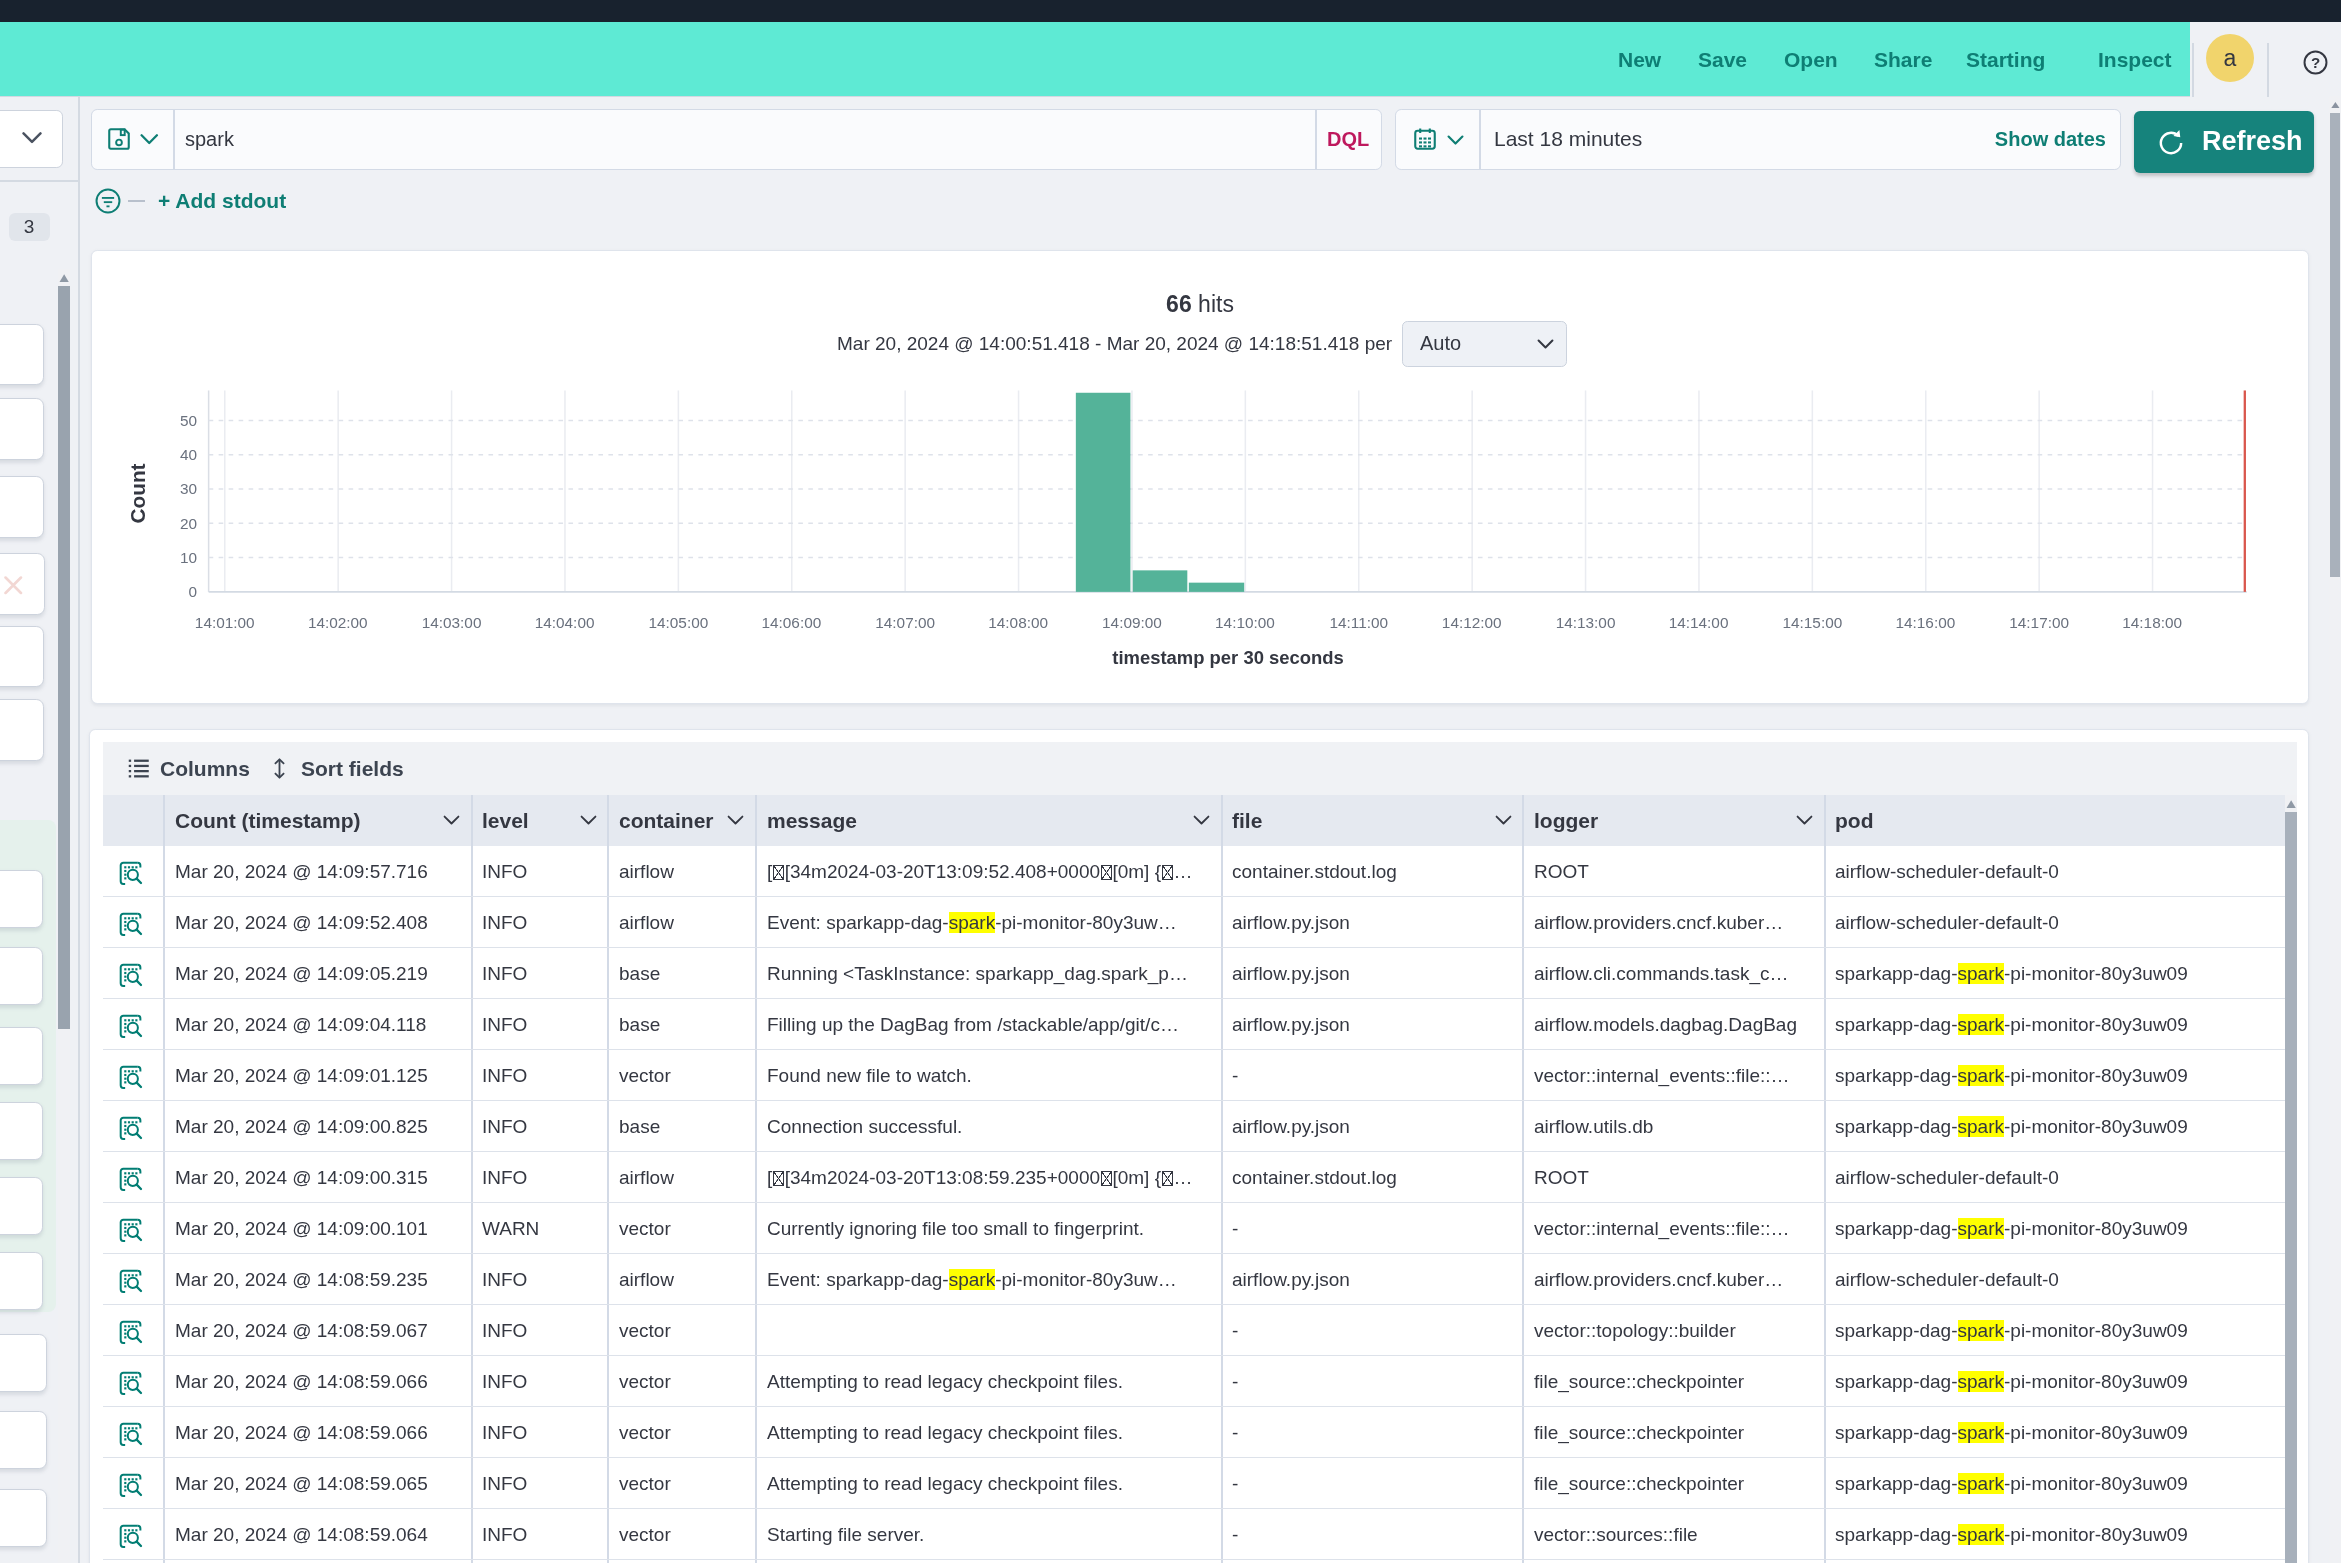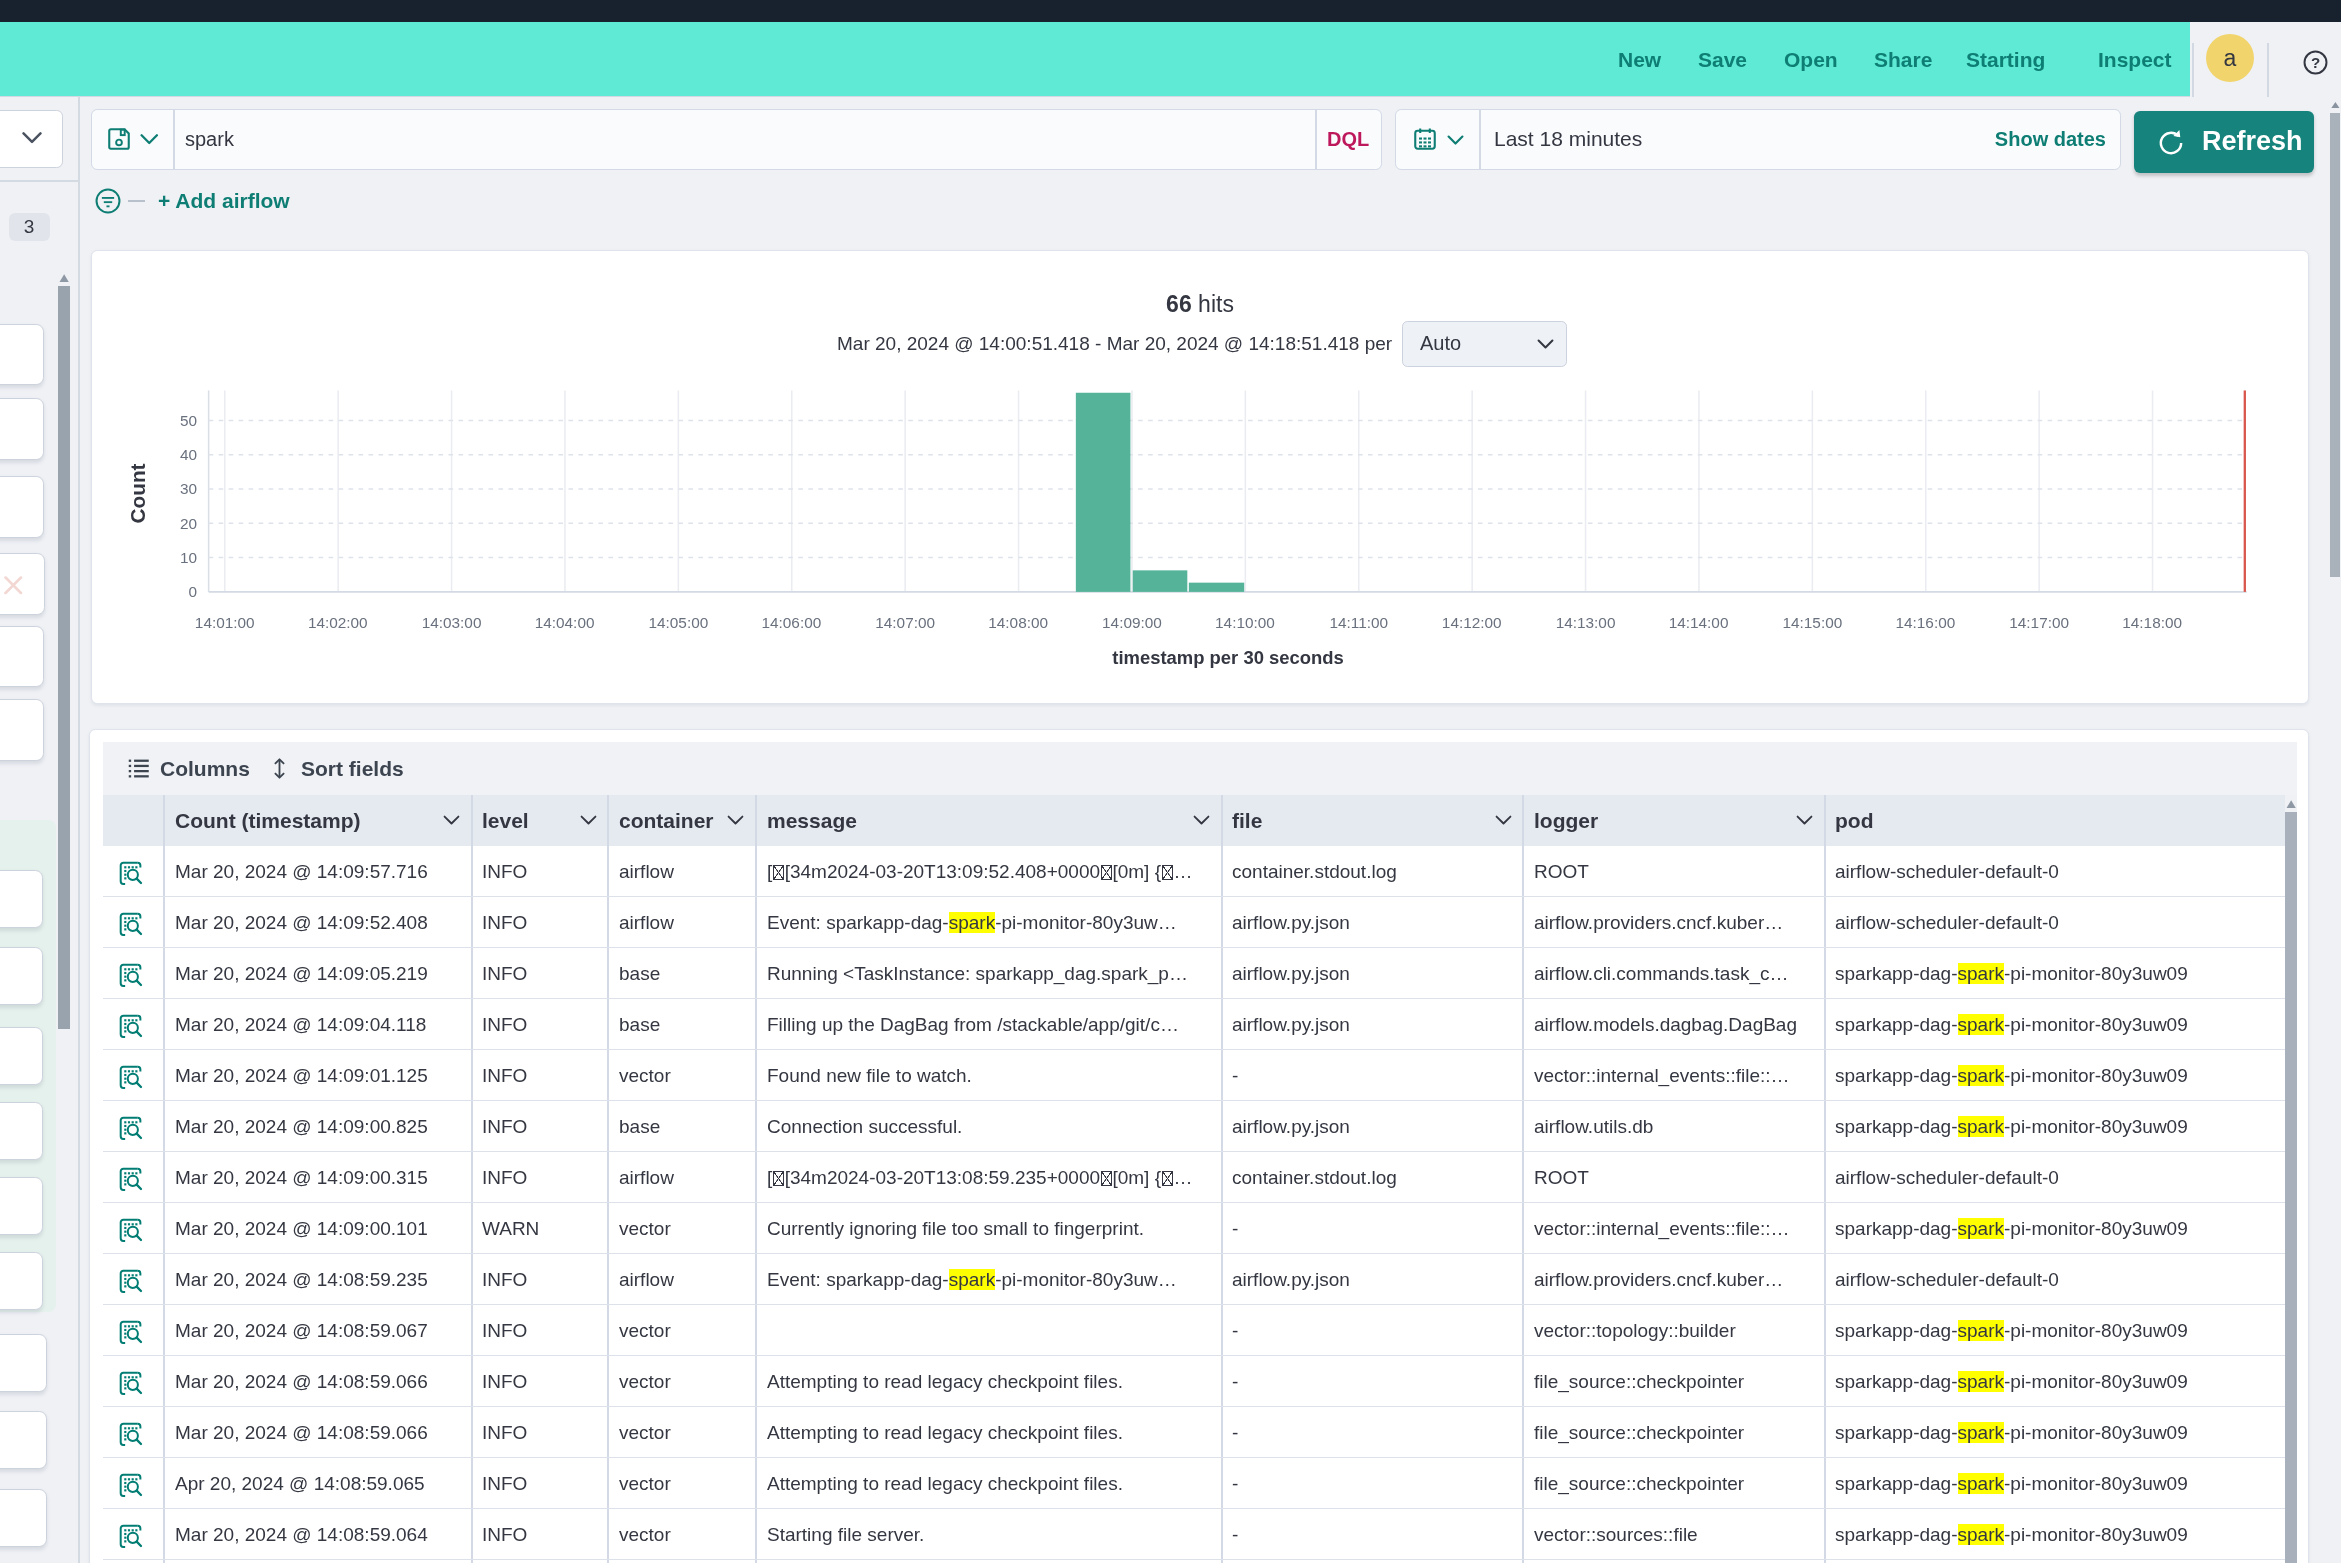--- a/index.html
+++ b/index.html
@@ -132,21 +132,21 @@
     <div class="abs" style="left:68px;top:0;line-height:60px;font-size:27px;font-weight:700;color:#fff;">Refresh</div>
   </div>
 
   <svg class="abs" style="left:95px;top:188px;" width="26" height="26" viewBox="0 0 34 34">
     <circle cx="17" cy="17" r="15" fill="none" stroke="#0e7e74" stroke-width="2.6"></circle>
     <line x1="9" y1="13" x2="25" y2="13" stroke="#0e7e74" stroke-width="2.4"></line>
     <line x1="11.5" y1="18.5" x2="22.5" y2="18.5" stroke="#0e7e74" stroke-width="2.4"></line>
     <line x1="15" y1="24" x2="19" y2="24" stroke="#0e7e74" stroke-width="2.4"></line>
   </svg>
   <div class="abs" style="left:128px;top:200px;width:17px;height:2.3px;background:#b8c0cc;"></div>
-  <div class="abs" style="left:158px;top:189px;font-size:21px;font-weight:700;color:#0e7e74;">+ Add airflow</div>
+  <div class="abs" style="left:158px;top:189px;font-size:21px;font-weight:700;color:#0e7e74;">+ Add stdout</div>
 
   <div class="card" style="left:91px;top:250px;width:2218px;height:454px;"></div>
   <div class="abs" style="left:91px;top:291px;width:2218px;text-align:center;font-size:23px;color:#343741;"><b>66</b> hits</div>
   <div class="abs" style="left:837px;top:327px;font-size:19px;color:#343741;line-height:34px;">Mar 20, 2024 @ 14:00:51.418 - Mar 20, 2024 @ 14:18:51.418 per</div>
   <div class="abs" style="left:1402px;top:321px;width:165px;height:46px;background:#eef1f6;border:1.5px solid #ccd3de;border-radius:5.4px;">
     <div class="abs" style="left:17px;top:0;line-height:43px;font-size:20px;color:#343741;">Auto</div>
     <svg class="abs" style="right:12.3px;top:17px;" width="17" height="10.8" viewBox="0 0 22 14">
       <polyline points="2,2 11,11 20,2" fill="none" stroke="#343741" stroke-width="2.6" stroke-linecap="round" stroke-linejoin="round"></polyline>
     </svg>
   </div>
@@ -656,21 +656,21 @@
           <rect x="5.8" y="3.4" width="1.4" height="1.4"></rect>
           <rect x="8.2" y="3.4" width="1.4" height="1.4"></rect>
           <rect x="10.6" y="3.4" width="1.4" height="1.4"></rect>
     <rect x="3.4" y="5.8" width="1.4" height="1.4"></rect>
     <rect x="3.4" y="8.2" width="1.4" height="1.4"></rect>
     <rect x="3.4" y="10.6" width="1.4" height="1.4"></rect>
   </g>
   <circle cx="9" cy="9" r="3.3" fill="#fff" stroke="#017d73" stroke-width="1.3"></circle>
   <line x1="11.5" y1="11.5" x2="14.3" y2="14.3" stroke="#017d73" stroke-width="1.5" stroke-linecap="round"></line>
 </svg>
-      <div class="rowcell" style="left:72px;width:284px;">Apr 20, 2024 @ 14:08:59.065</div>
+      <div class="rowcell" style="left:72px;width:284px;">Mar 20, 2024 @ 14:08:59.065</div>
       <div class="rowcell" style="left:379px;width:114px;">INFO</div>
       <div class="rowcell" style="left:516px;width:125px;">vector</div>
       <div class="rowcell" style="left:664px;width:447px;">Attempting to read legacy checkpoint files.</div>
       <div class="rowcell" style="left:1129px;width:278px;">-</div>
       <div class="rowcell" style="left:1431px;width:278px;">file_source::checkpointer</div>
       <div class="rowcell" style="left:1732px;width:458px;">sparkapp-dag-<mark>spark</mark>-pi-monitor-80y3uw09</div>
       <div class="colsep" style="left:60px;"></div>
       <div class="colsep" style="left:368px;"></div>
       <div class="colsep" style="left:504px;"></div>
       <div class="colsep" style="left:652px;"></div>

